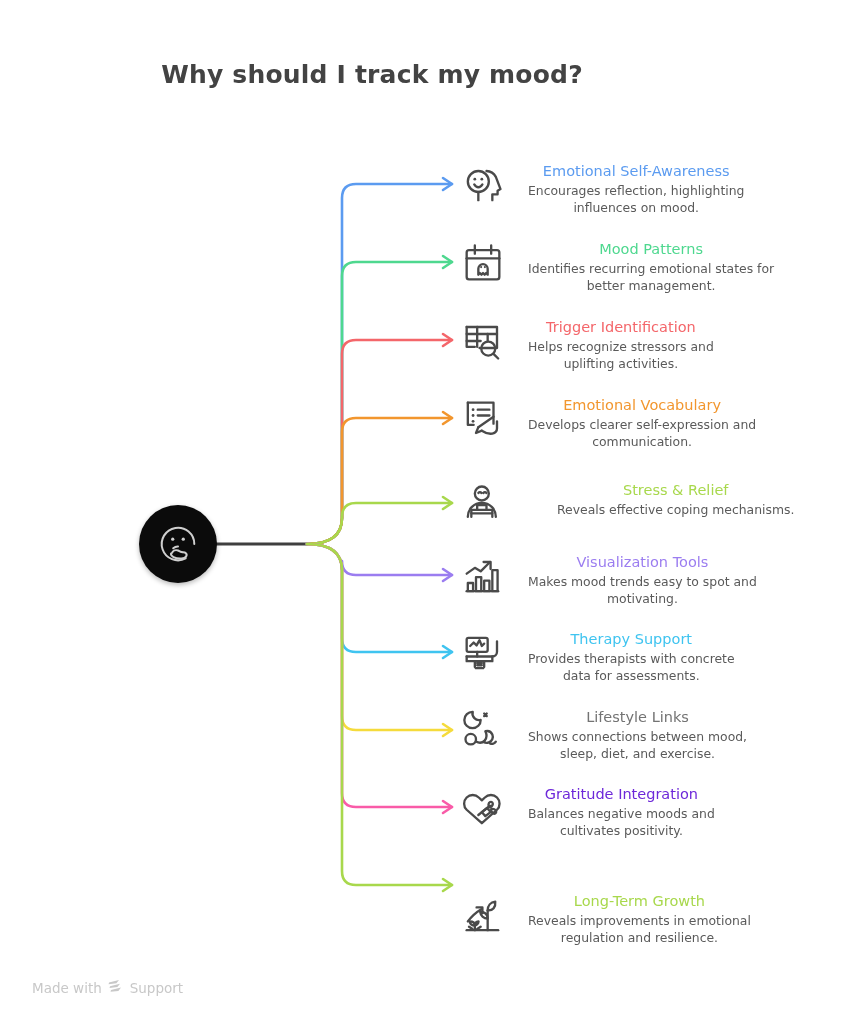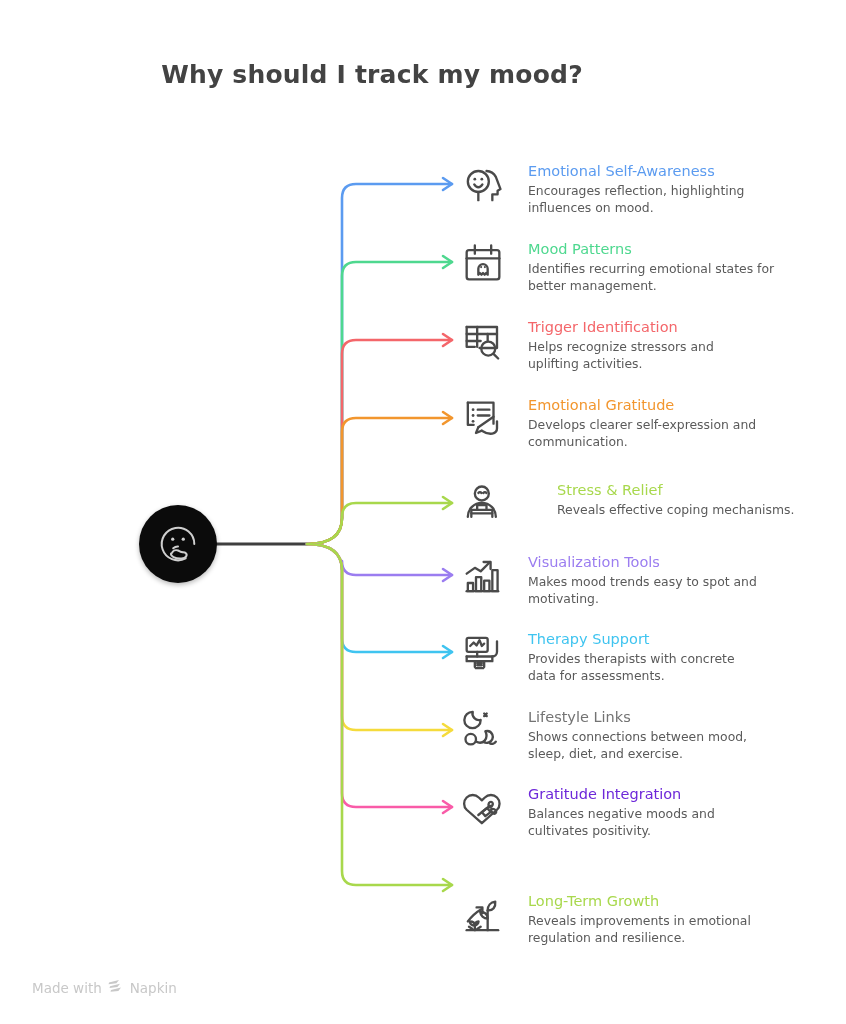--- a/index.html
+++ b/index.html
@@ -73,20 +73,21 @@
     height: 52px;
     display: flex;
     align-items: flex-start;
     justify-content: flex-start;
     padding-top: 2px;
   }
   .branch-icon svg { display: block; }
 
   .branch-text {
     padding-left: 10px;
+    text-align: center;
   }
 
   .branch-heading {
     font-size: 14.5px;
     font-weight: normal;
     line-height: 1.25;
     margin-bottom: 3px;
     white-space: nowrap;
   }
 
@@ -213,21 +214,21 @@
     <circle cx="9.5" cy="10" r="1.2" fill="#4a4a4a" stroke="none"></circle>
     <circle cx="9.5" cy="15" r="1.2" fill="#4a4a4a" stroke="none"></circle>
     <circle cx="9.5" cy="20" r="1.2" fill="#4a4a4a" stroke="none"></circle>
     <path d="M13.5 10h10M13.5 15h10"></path>
     <path d="M27 16l-13 9"></path>
     <path d="M14 25l-2 5 5-2"></path>
     <path d="M17 28c3 2 6 3 9 2.5 2.5-.4 4-2 4-4.5v-6"></path>
           </svg>
         </div>
         <div class="branch-text">
-          <div class="branch-heading" style="color: rgb(242, 150, 46);">Emotional Gratitude</div>
+          <div class="branch-heading" style="color: rgb(242, 150, 46);">Emotional Vocabulary</div>
           <div class="branch-desc">Develops clearer self-expression and
 communication.</div>
         </div>
       </div>
       <div class="branch-item" style="top: 481px; gap: 29px;">
         <div class="branch-icon">
           <svg width="42" height="42" viewBox="0 0 36 36" fill="none" stroke="#4a4a4a" stroke-width="2" stroke-linecap="round" stroke-linejoin="round">
     <circle cx="17" cy="9" r="6"></circle>
     <path d="M14 8.5c.7-.9 2-.9 2.7 0M18.3 8.5c.7-.9 2-.9 2.7 0"></path>
     <path d="M5 29a12 12 0 0 1 24 0"></path>
@@ -336,16 +337,16 @@
 
   <div id="footer">
     <span>Made with</span>
     <span class="logo">
       <svg width="16" height="14" viewBox="0 0 16 14" fill="#c8c8c8">
         <path d="M1 3.4 L11 1 L8.4 4.3 L0.6 5.2 Z"></path>
         <path d="M2 7.2 L12 4.8 L9.4 8.1 L1.6 9 Z"></path>
         <path d="M3 11 L13 8.6 L10.4 11.9 L2.6 12.8 Z"></path>
       </svg>
     </span>
-    <span>Napkin</span>
+    <span>Support</span>
   </div>
 
 </div>
 
 </body></html>

